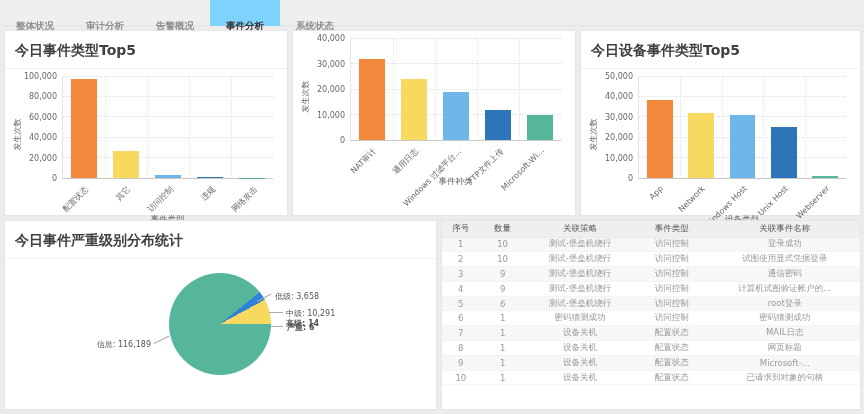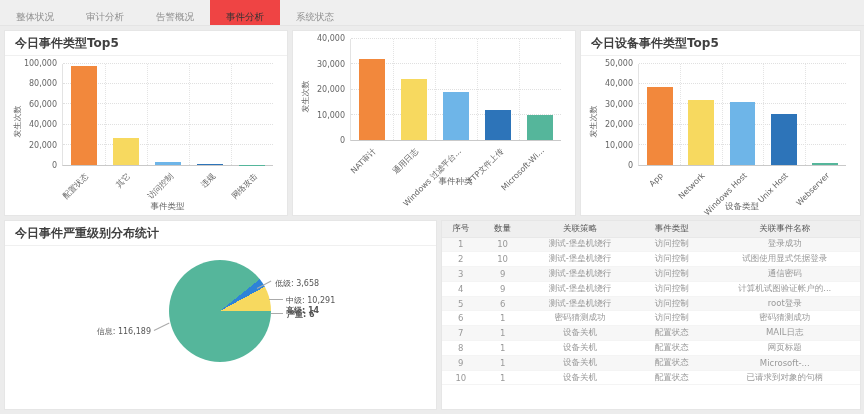--- a/index.html
+++ b/index.html
@@ -1,30 +1,30 @@
 <!DOCTYPE html>
 <html><head>
 <meta charset="utf-8">
 <style>
   * { margin:0; padding:0; box-sizing:border-box; }
   html,body { width:864px; height:414px; background:#ececec; font-family:"DejaVu Sans","Liberation Sans",sans-serif; overflow:hidden; }
 
   
   .tabbar { height:26px; background:#efefef; display:flex; border-bottom:1px solid #e4e4e4; }
-  .tab { padding:4px 16px; line-height:26px; font-size:9.5px; color:#8f8f8f; cursor:pointer; }
-  .tab.active { background:#ef4444; color:#333;text-align:center; }
+  .tab { padding:13px 16px; line-height:26px; font-size:9.5px; color:#8f8f8f; cursor:pointer;font-weight:bold; }
+  .tab.active { background:#7dd3fc; color:#333;text-align:center; }
 
   
   .card { position:absolute; background:#fff; border:1px solid #e6e6e6; }
   #card-c0 { left:4px;   top:30px;  width:284px; height:186px; }
   #card-c1 { left:292px; top:30px;  width:284px; height:186px; }
   #card-c2 { left:580px; top:30px;  width:281px; height:186px; }
   #card-pie   { left:4px;   top:220px; width:433px; height:190px; }
   #card-table { left:441px; top:220px; width:420px; height:190px; }
-  .card-title { height:25px; line-height:26px; padding:3px 10px; font-size:12px; font-weight:bold; color:#404040; border-bottom:1px solid #f0f0f0; display:flex; justify-content:space-between; align-items:center; }
+  .card-title { height:38px; line-height:26px; padding:3px 10px; font-size:14px; font-weight:bold; color:#404040; border-bottom:1px solid #f0f0f0; display:flex; justify-content:space-between; align-items:center; }
   .card-body { position:relative; }
 
   
   .chart-flex { display:flex; padding:0 14px 0 4px; height:158px; }
   .y-title { width:13px; position:relative; }
   .y-title span { position:absolute; top:60px; left:-12px; width:40px; transform:rotate(-90deg); font-size:8px; color:#666; text-align:center; }
   .y-axis { width:40px; position:relative; height:102px; margin-top:8px; }
   .ytick { position:absolute; right:5px; font-size:8px; color:#666; transform:translateY(4px); }
   .plot-col { flex:1; display:flex; flex-direction:column; }
   .plot { position:relative; height:102px; margin-top:8px; border-bottom:1px solid #c9c9c9; border-left:1px solid #e3e3e3; display:flex; }

